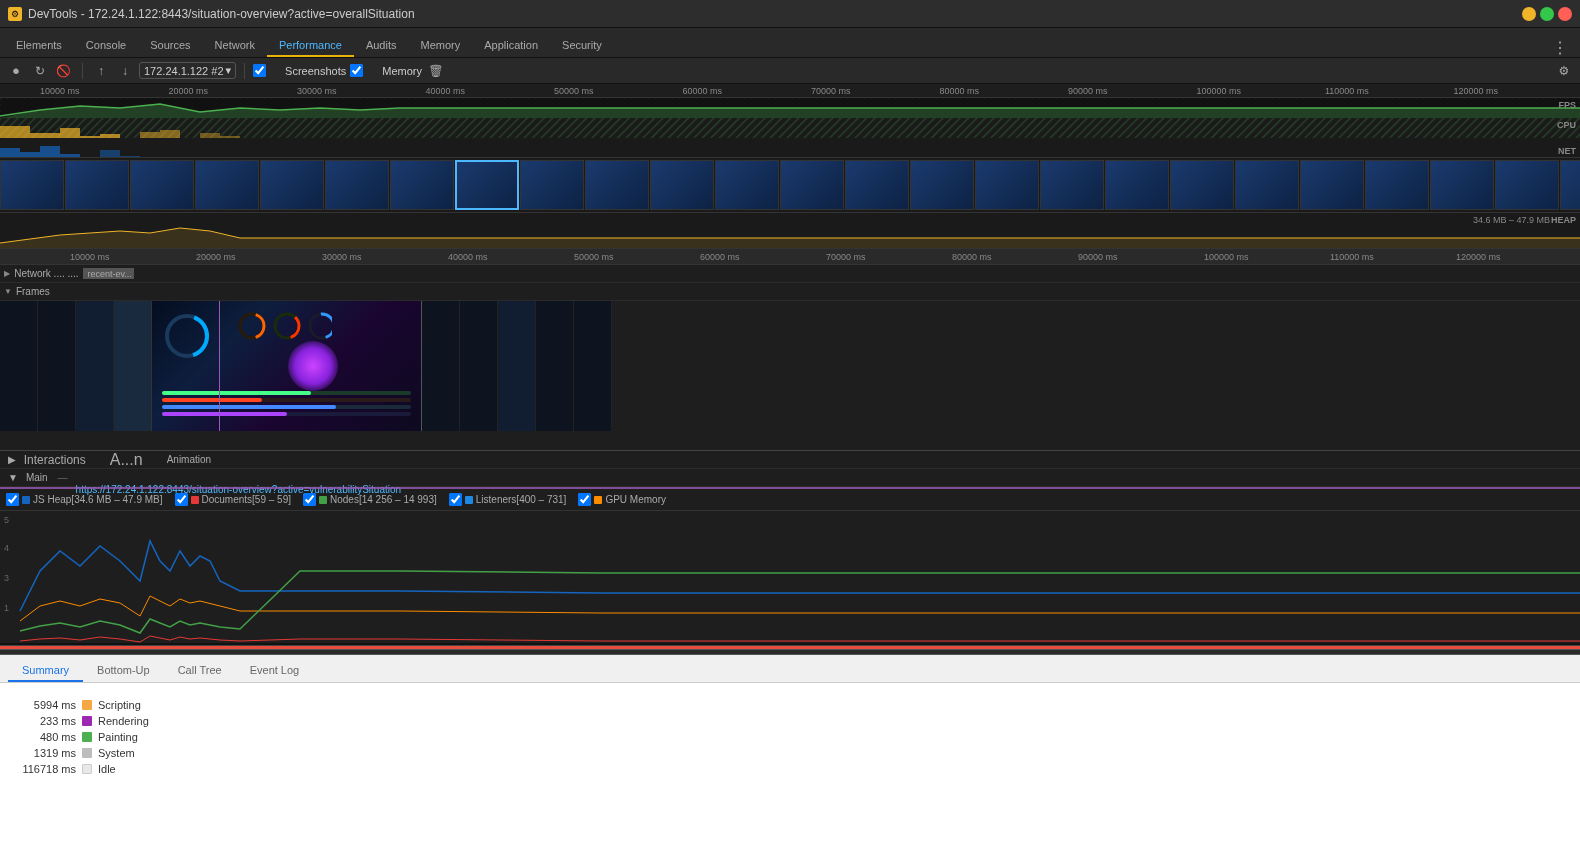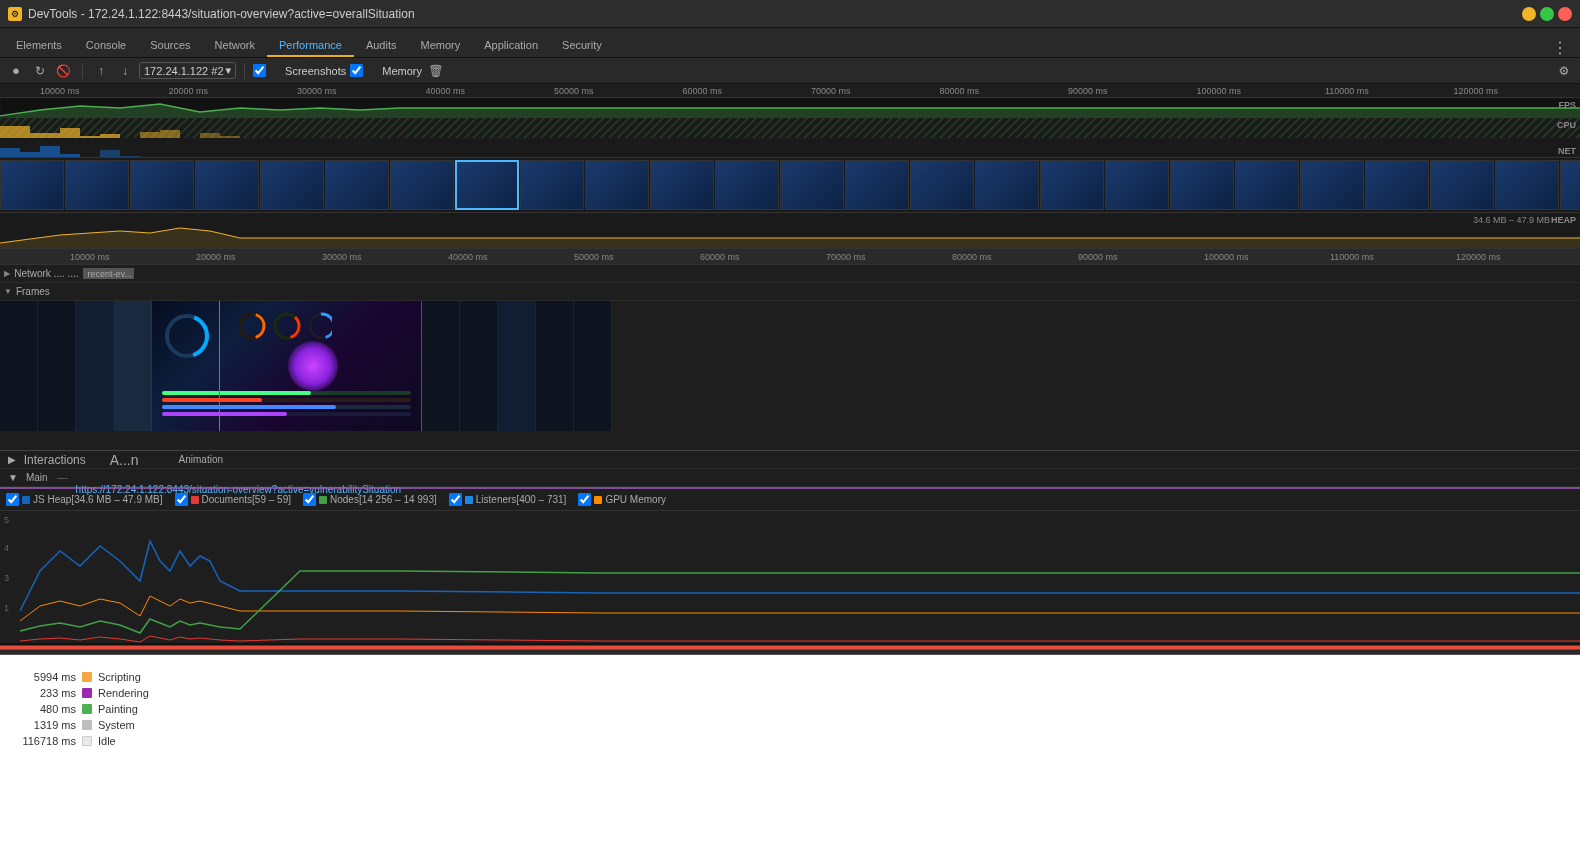--- a/index.html
+++ b/index.html
@@ -598,21 +598,21 @@
     <div style="width:38px;height:130px;background:#0d1420;border-right:1px solid #222;flex-shrink:0;"></div>
     <div style="width:38px;height:130px;background:#0d1420;border-right:1px solid #222;flex-shrink:0;"></div>
   </div>
 
   <div style="position:absolute;top:0;left:219px;width:1px;height:130px;background:#9b59b6;z-index:10;"></div>
 </div>
 
 <div class="interactions-bar">
   <span class="tl-track-expand">▶</span>
   <span style="font-size:12px;color:#aaa;margin-right:20px;">Interactions</span>
-  <span style="font-size:14px;color:#aaa;margin-right:36px;">A...n</span>
+  <span style="font-size:16px;color:#aaa;margin-right:20px;">A...n</span>
   <span style="font-size:10px;color:#aaa;">Animation</span>
 </div>
 
 <div class="main-thread-bar">
   <span class="tl-track-expand">▼</span>
   <span style="font-size:10px;color:#aaa;margin-right:6px;">Main</span>
   <span style="font-size:10px;color:#666;margin-right:4px;">—</span>
   <span style="font-size:10px;color:#4db8ff;margin-top:23px;">https://172.24.1.122:8443/situation-overview?active=vulnerabilitySituation</span>
 </div>
 
@@ -665,20 +665,26 @@
 
     <path d="M0,133 L1580,133" stroke="#111" stroke-width="2"></path>
   </svg>
 </div>
 
 <div style="height:3px;background:#e74c3c;"></div>
 
 <div class="panel-divider"></div>
 
 <div class="bottom-panel">
+  <div class="bottom-tabs">
+    <div class="bottom-tab active">Summary</div>
+    <div class="bottom-tab">Bottom-Up</div>
+    <div class="bottom-tab">Call Tree</div>
+    <div class="bottom-tab">Event Log</div>
+  </div>
   <div class="bottom-content">
     <div class="summary-content">
 
 
       <div class="legend-items">
         <div class="legend-item">
           <span class="legend-value">5994 ms</span>
           <span class="legend-dot" style="background:#f4a742;"></span>
           <span>Scripting</span>
         </div>

